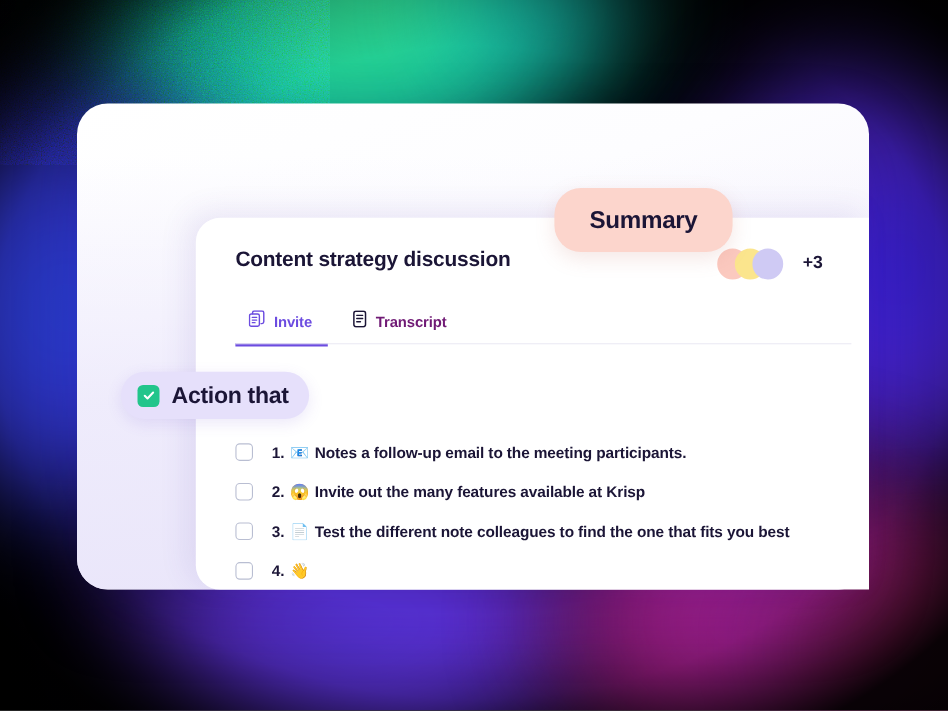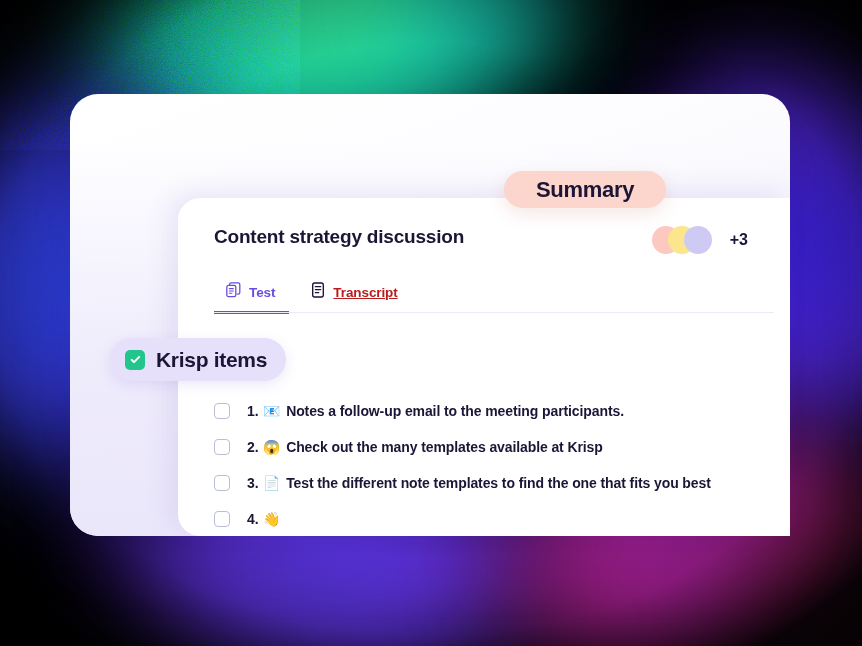--- a/index.html
+++ b/index.html
@@ -153,21 +153,21 @@
     margin-left: 18px;
     font-size: 16px;
     font-weight: 700;
     color: #1b1536;
   }
 
   
   #summary-pill {
     position: absolute;
     left: 504px; top: 171px;
-    width: 162px; height: 37px;
+    width: 162px; height: 58px;
     border-radius: 24px;
     background: #fcd5cc;
     display: flex;
     align-items: center;
     justify-content: center;
     font-size: 22px;
     font-weight: 700;
     letter-spacing: -.3px;
     color: #1b1536;
     box-shadow: 0 6px 18px rgba(200,120,110,.18);
@@ -189,21 +189,21 @@
     position: relative;
   }
   .tab-label {
     font-size: 13.5px;
     font-weight: 700;
     letter-spacing: -.1px;
   }
   #tab-notes { border-bottom: 3px solid #6c4ce0; }
   #tab-notes .tab-label { color: #6c4ce0; }
   #tab-transcript { margin-left: 10px; padding-bottom: 12px; }
-  #tab-transcript .tab-label { color: #b91c1c; font-weight: 600; text-decoration: underline; }
+  #tab-transcript .tab-label { color: #701a75; font-weight: 600; }
 
   #tabs-divider {
     position: absolute;
     left: 36px; top: 114px;
     width: 560px;
     height: 1px;
     background: #eceaf4;
   }
 
   
@@ -316,21 +316,21 @@
 
   <div id="tabs">
     <div class="tab" id="tab-notes">
       <span class="tab-icon">
         <svg width="15" height="16" viewBox="0 0 15 16" fill="none">
           <rect x="0.8" y="3.4" width="9" height="11.2" rx="1.6" stroke="#6C4CE0" stroke-width="1.3"></rect>
           <path d="M3.6 3.2V2.4A1.6 1.6 0 0 1 5.2 0.8h7A1.6 1.6 0 0 1 13.8 2.4v8.2a1.6 1.6 0 0 1-1.6 1.6h-0.9" stroke="#6C4CE0" stroke-width="1.3" stroke-linecap="round"></path>
           <path d="M3.3 6.6h4.1M3.3 9.0h4.1M3.3 11.3h2.6" stroke="#6C4CE0" stroke-width="1.1" stroke-linecap="round"></path>
         </svg>
       </span>
-      <span class="tab-label">Test</span>
+      <span class="tab-label">Invite</span>
     </div>
 
     <div class="tab" id="tab-transcript">
       <span class="tab-icon">
         <svg width="14" height="16" viewBox="0 0 14 16" fill="none">
           <rect x="1.7" y="1.0" width="10.6" height="14" rx="1.9" stroke="#1B1536" stroke-width="1.35"></rect>
           <path d="M4.3 4.7h5.4M4.3 7.6h5.4M4.3 10.5h3.4" stroke="#1B1536" stroke-width="1.25" stroke-linecap="round"></path>
         </svg>
       </span>
       <span class="tab-label">Transcript</span>
@@ -345,41 +345,41 @@
       <span class="item-checkbox"></span>
       <span class="item-index">1.</span>
       <span class="item-emoji">📧</span>
       <span class="item-text">Notes a follow-up email to the meeting participants.</span>
     </li>
 
     <li class="action-item">
       <span class="item-checkbox"></span>
       <span class="item-index">2.</span>
       <span class="item-emoji">😱</span>
-      <span class="item-text">Check out the many templates available at Krisp</span>
+      <span class="item-text">Invite out the many features available at Krisp</span>
     </li>
 
     <li class="action-item">
       <span class="item-checkbox"></span>
       <span class="item-index">3.</span>
       <span class="item-emoji">📄</span>
-      <span class="item-text">Test the different note templates to find the one that fits you best</span>
+      <span class="item-text">Test the different note colleagues to find the one that fits you best</span>
     </li>
 
     <li class="action-item">
       <span class="item-checkbox"></span>
       <span class="item-index">4.</span>
       <span class="item-emoji">👋</span>
     </li>
 
   </ul>
 </div>
 
 <div id="summary-pill">Summary</div>
 
 <div id="action-items-badge">
   <span id="action-items-checkbox">
     <svg width="13" height="13" viewBox="0 0 13 13" fill="none">
       <path d="M2.6 6.8L5.1 9.2L10.2 3.9" stroke="#ffffff" stroke-width="1.9" stroke-linecap="round" stroke-linejoin="round"></path>
     </svg>
   </span>
-  <span id="action-items-title">Krisp items</span>
+  <span id="action-items-title">Action that</span>
 </div>
 
 </body></html>

